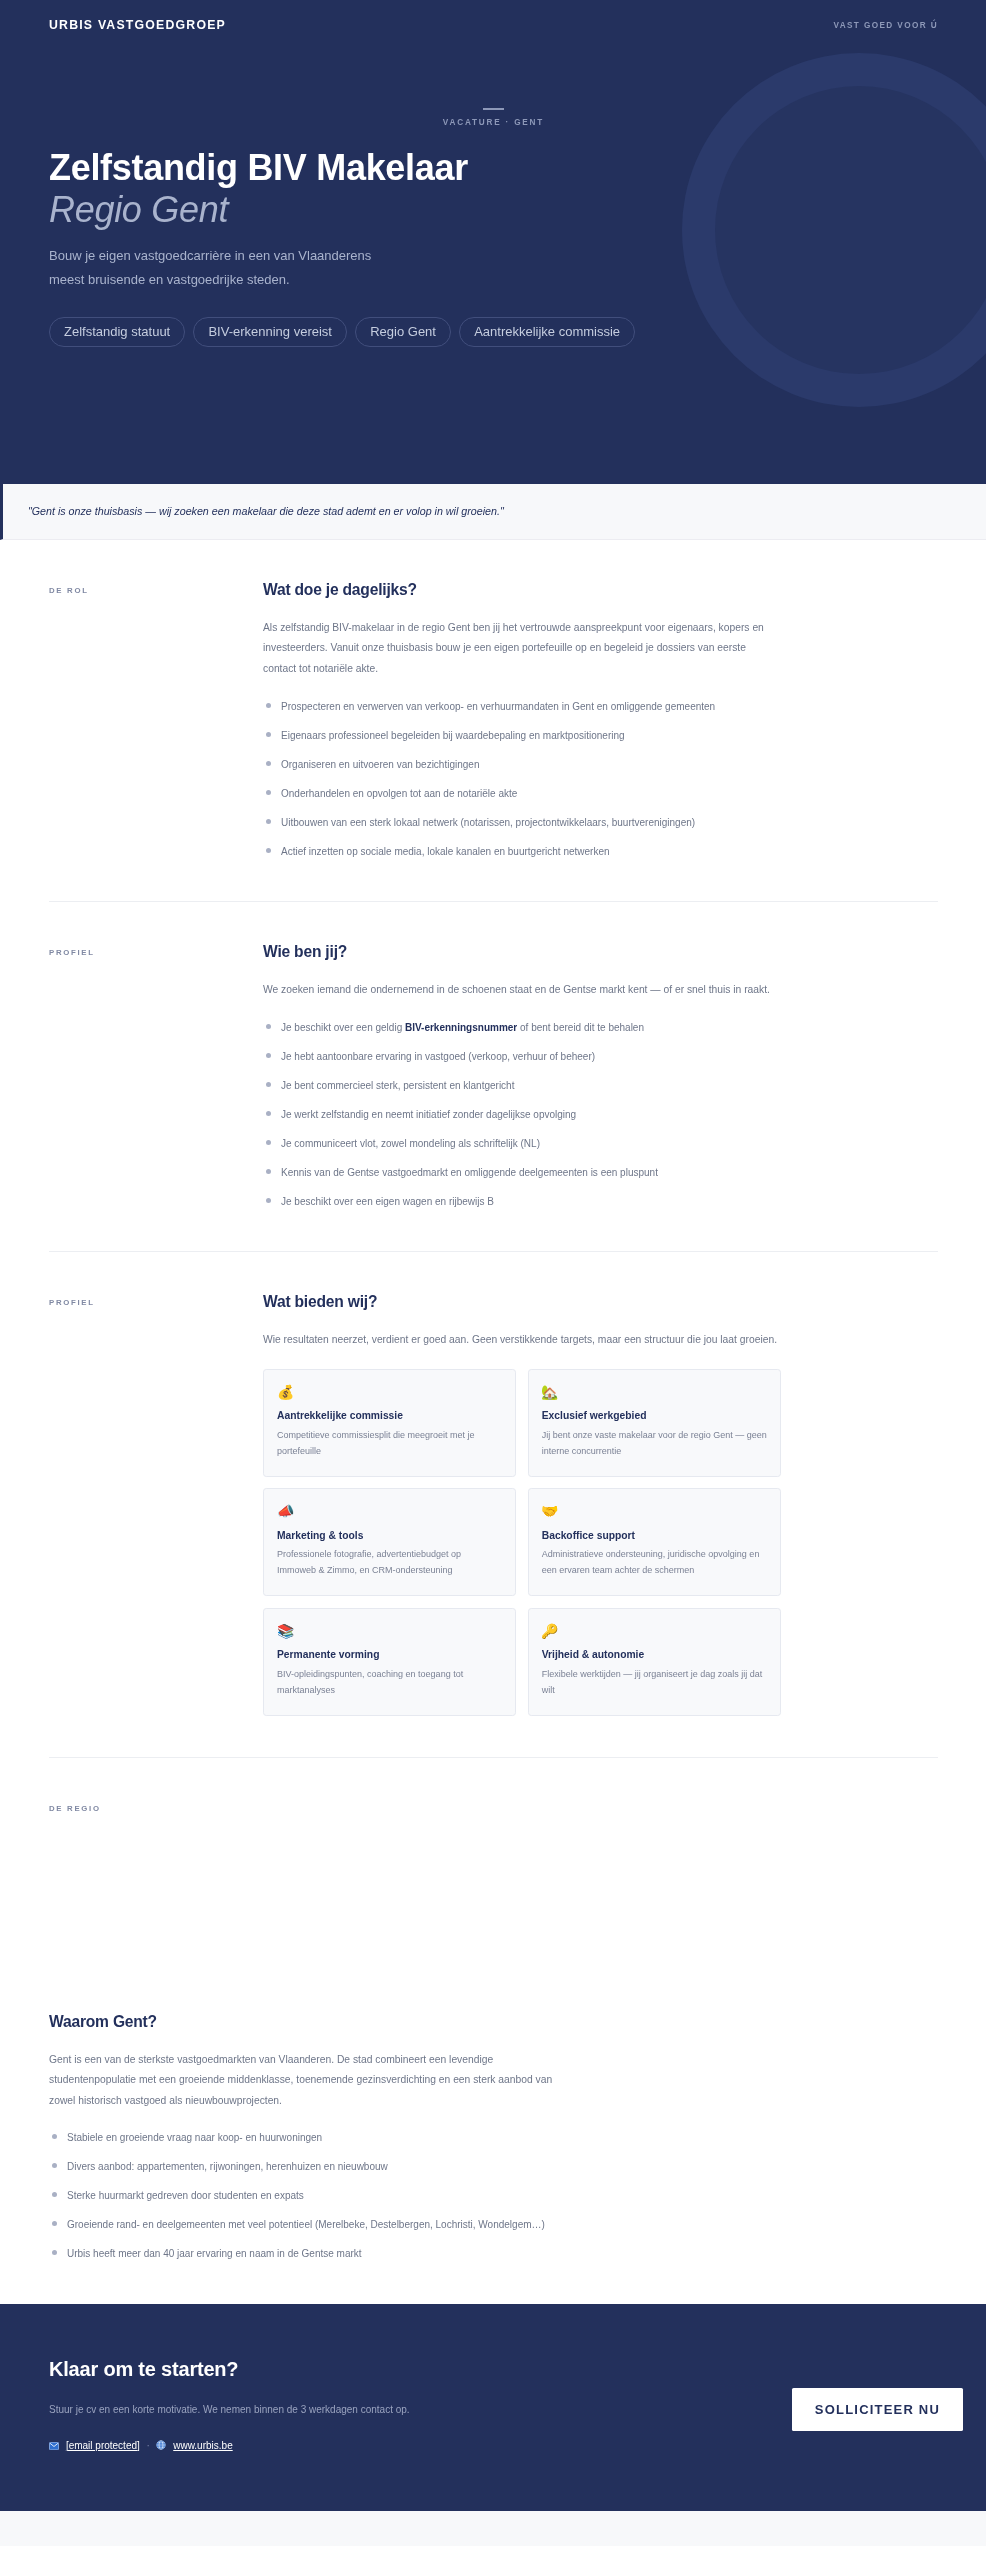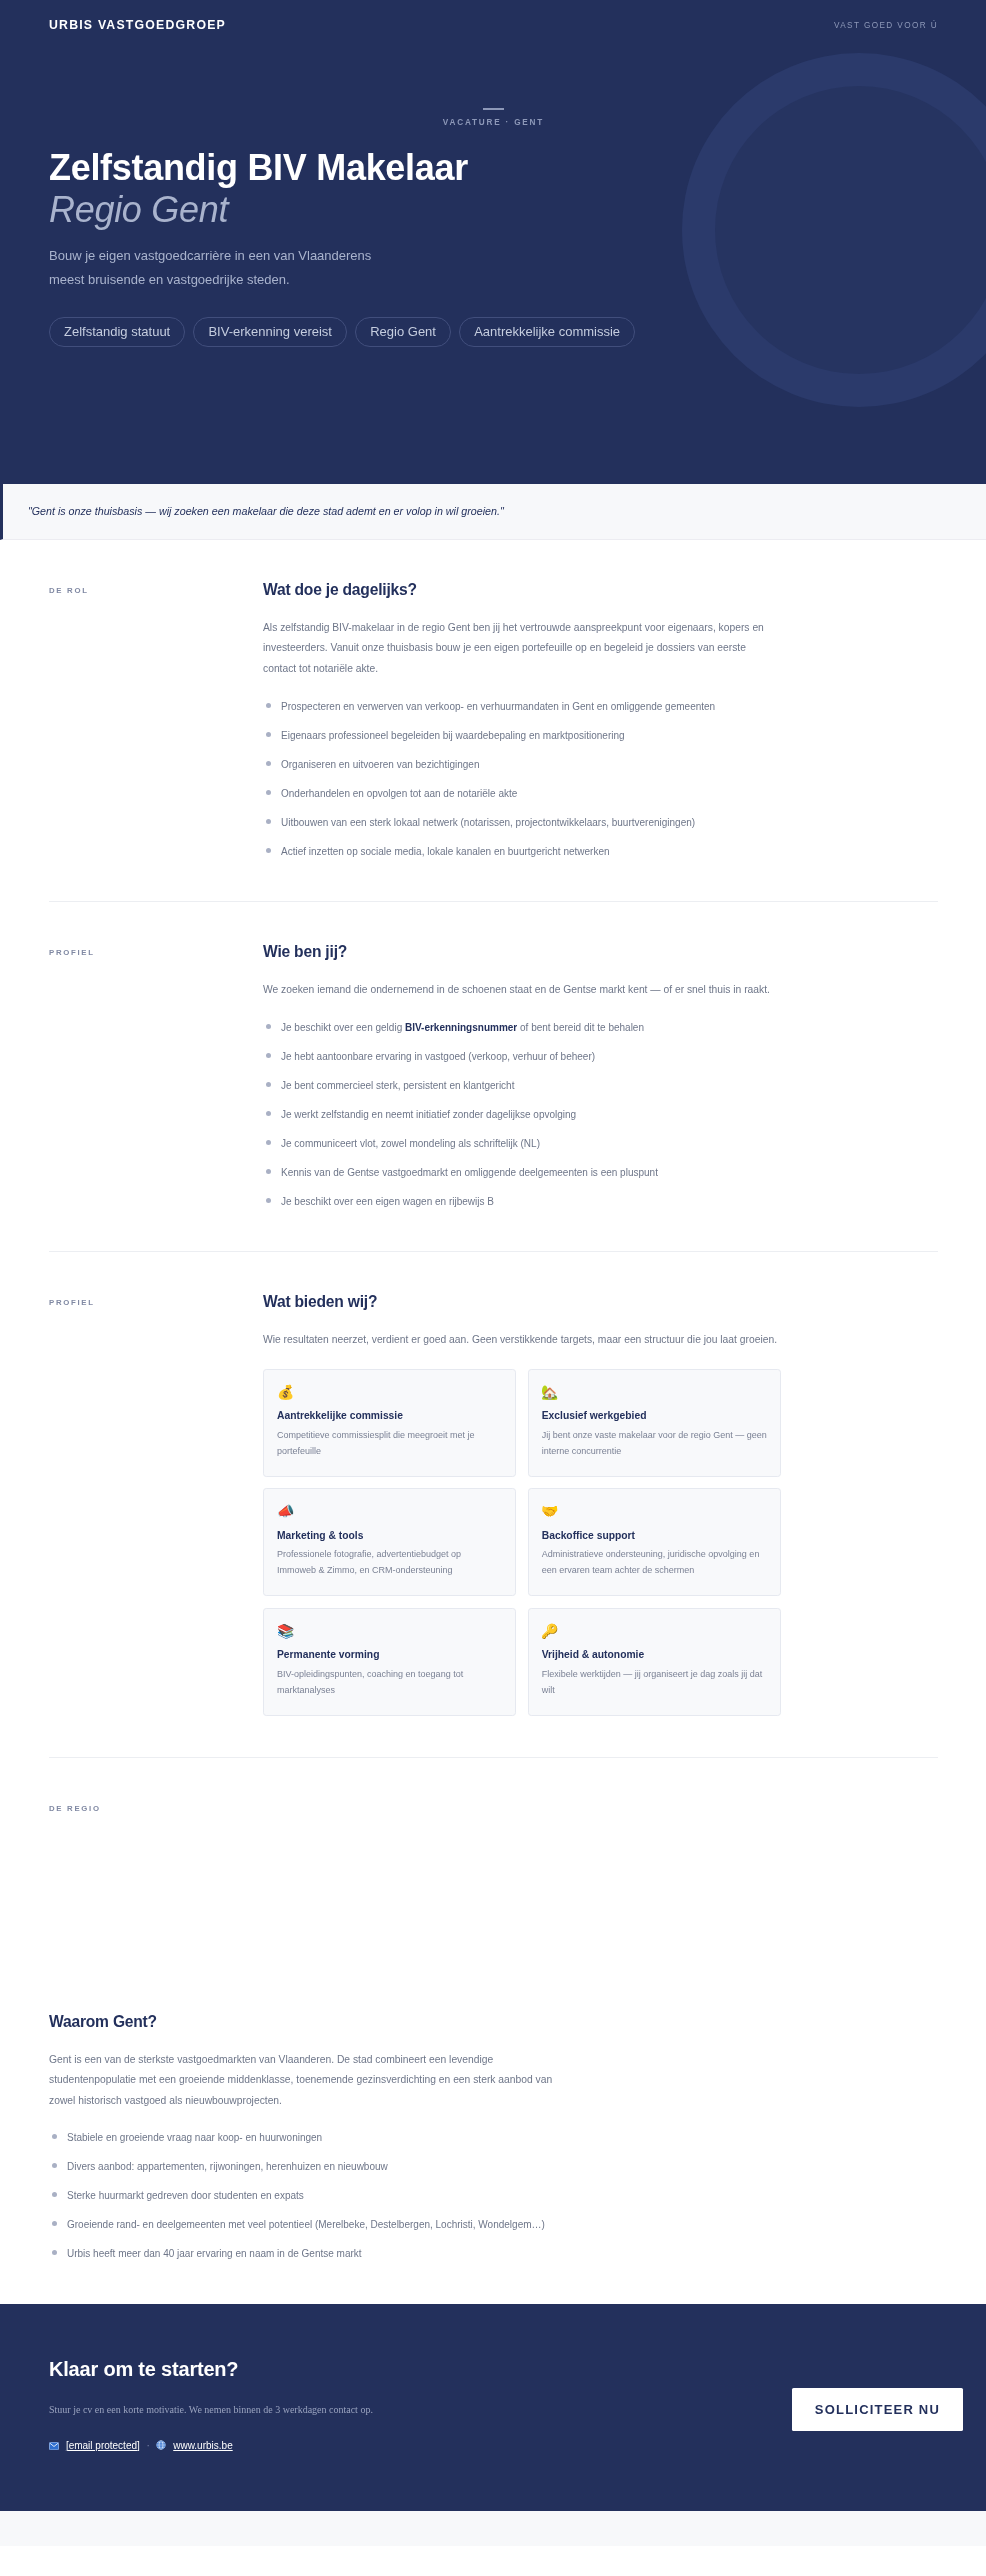--- a/index.html
+++ b/index.html
@@ -54,21 +54,21 @@
   }
   .brand {
     color: #ffffff;
     font-size: 12.3px;
     font-weight: 700;
     letter-spacing: 1.2px;
   }
   .tagline {
     color: #8d98b8;
     font-size: 8.2px;
-    font-weight: 400;
+    font-weight: 700;
     letter-spacing: 1.4px;
   }
 
   .hero-body { position: relative; z-index: 2; padding-top: 76px; }
 
   .eyebrow {
     display: flex;
     align-items: center;
     gap: 8.2px;
     color: #8d98b8;
@@ -233,21 +233,20 @@
     color: #ffffff;
     font-size: 20px;
     font-weight: 700;
     letter-spacing: -0.2px;
   }
   .cta-sub {
     margin-top: 20px;
     color: #9aa3bf;
     font-size: 10px;
     line-height: 1.7;
-    font-family: Liberation Serif, serif;
   }
   .cta-links {
     margin-top: 21.4px;
     display: flex;
     align-items: center;
     gap: 6.6px;
     font-size: 10px;
   }
   .cta-links a {
     color: #ffffff;

